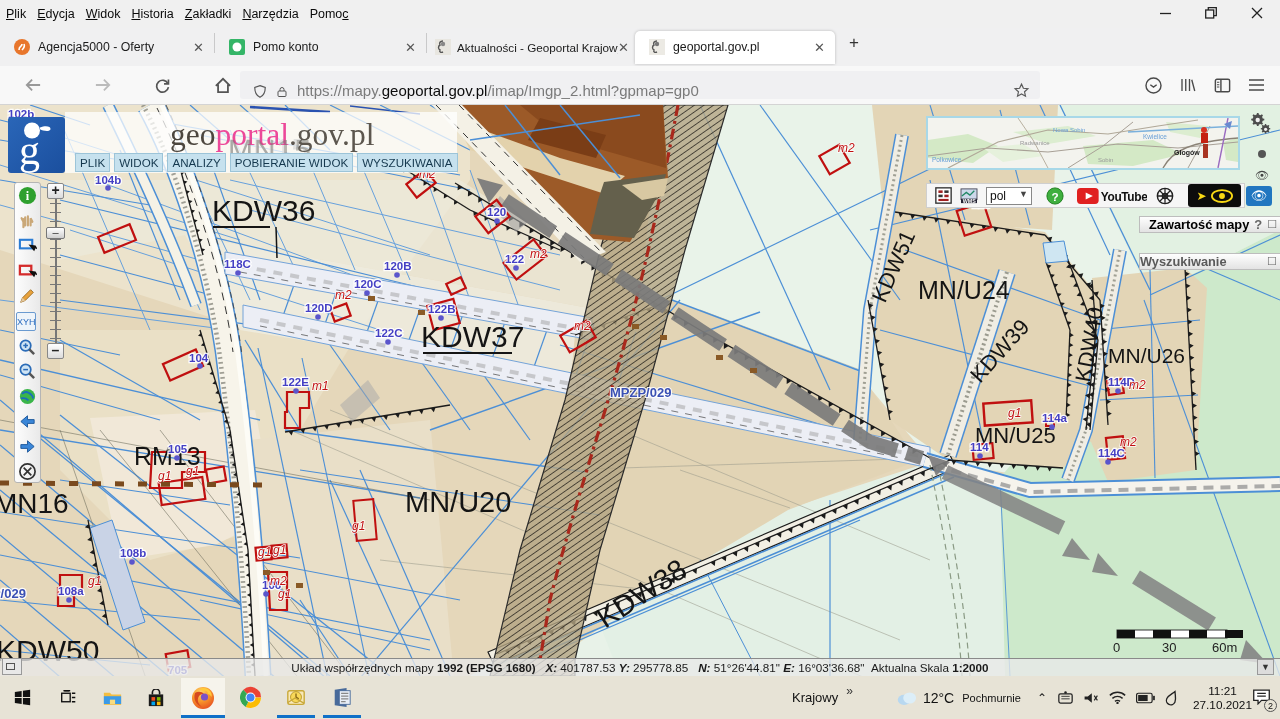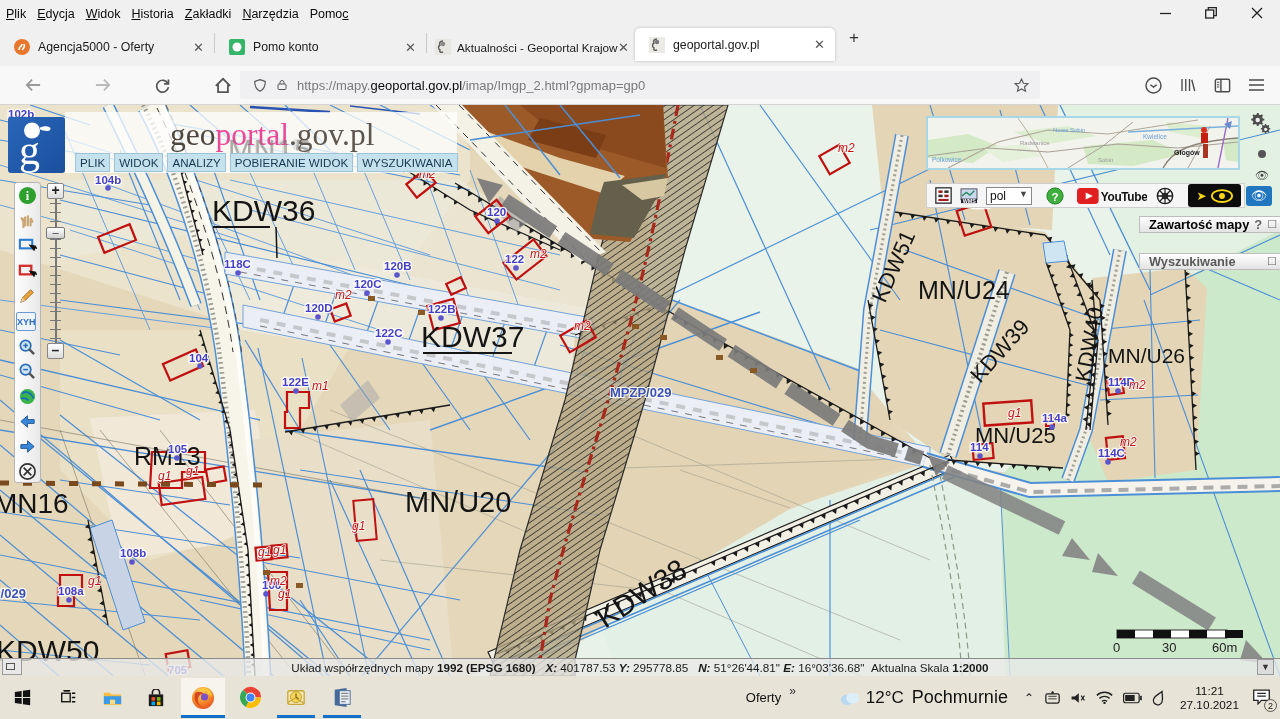--- a/index.html
+++ b/index.html
@@ -2,28 +2,28 @@
 <html><head><meta charset="utf-8"><style>
 *{margin:0;padding:0;box-sizing:border-box}
 html,body{width:1280px;height:719px;overflow:hidden;font-family:"Liberation Sans",sans-serif}
 #stage{position:relative;width:1280px;height:719px;background:#fff}
 .abs{position:absolute}
 
 #menubar{left:0;top:0;width:1280px;height:28px;background:#f0f0f0;color:#0b0b0b;font-size:12.5px;display:flex;align-items:center;padding-left:6px}
 #menubar span{margin-right:11px;padding:0}
 #winctl{right:0;top:0;height:28px;display:flex;align-items:center;color:#333}
 #winctl div{width:46px;text-align:center;font-size:13px}
-#tabbar{left:0;top:28px;width:1280px;height:38px;background:#f0f0f1;display:flex;align-items:flex-start}
+#tabbar{left:0;top:28px;width:1280px;height:38px;background:#f0f0f1;display:flex;align-items:center}
 .tab{height:38px;display:flex;align-items:center;font-size:12.3px;color:#1b1b1b;position:relative;white-space:nowrap}
 .tab .fav{width:16px;height:16px;margin:0 8px 0 14px;flex:none}
 .tab .x{color:#555;font-size:13px;margin:0 10px 0 12px;flex:none}
 .tabsep{width:1px;height:20px;background:#c9c9ca;margin-bottom:9px}
 .tab.active{background:#fff;border-radius:5px 5px 0 0;box-shadow:0 0 3px rgba(0,0,0,.25);margin-bottom:0;height:33px}
 #navbar{left:0;top:66px;width:1280px;height:39px;background:#f8f8f8;border-bottom:1px solid #d4d4d4;display:flex;align-items:center}
-#urlbar{width:800px;height:28px;background:#f0f0f2;border-radius:3px;margin-left:8px;display:flex;align-items:center;font-size:13px;color:#7a7a7a}
+#urlbar{width:800px;height:28px;background:#f0f0f2;border-radius:3px;margin-left:8px;display:flex;align-items:flex-end;font-size:15px;color:#7a7a7a}
 #urlbar .dark{color:#0c0c0c}
 
 #taskbar{left:0;top:676px;width:1280px;height:43px;background:#e7e3d6;display:flex;align-items:center;font-size:13px;color:#111}
 .tbtn{width:44px;height:40px;display:flex;align-items:center;justify-content:center;position:relative}
 .under:after{content:"";position:absolute;left:3px;right:3px;bottom:0;height:3px;background:#1070c8}
 .underw:after{content:"";position:absolute;left:0px;right:0px;bottom:0;height:3px;background:#1070c8}
 
 #statusbar{left:0;top:658px;width:1280px;height:18px;background:rgba(233,233,233,.78);border-top:1px solid #8a8a8a;font-size:11.7px;color:#1a1a1a;display:flex;align-items:center;justify-content:center}
 
 #gheader{left:65px;top:112px;width:392px;height:61px;background:rgba(255,255,255,.74)}
@@ -811,21 +811,21 @@
         <path d="M11 9 l6 7 1.5-3 3 2 -3-5z" fill="#111"></path>
       </svg></div>
 <div class="abs tbi" style="top:262px"><svg width="19" height="19" viewBox="0 0 20 20">
         <rect x="2" y="4" width="12" height="9" fill="none" stroke="#d42b2b" stroke-width="2.4"></rect>
         <path d="M11 9 l6 7 1.5-3 3 2 -3-5z" fill="#111"></path>
       </svg></div>
 <div class="abs tbi" style="top:287px"><svg width="18" height="18" viewBox="0 0 20 20">
         <path d="M3 17 l2-5 9-9 3 3 -9 9z" fill="#e8a23c" stroke="#9a6a20" stroke-width="1"></path>
         <path d="M3 17 l2-5 3 3z" fill="#e2c8a0"></path>
       </svg></div>
-<div class="abs tbi" style="top:312px;background:#eef4fa;border:1px solid #6a9ad0;border-radius:2px;color:#2b6cc0;font-size:9px;font-weight:bold;line-height:19px;width:20px;height:19px">XYH</div>
+<div class="abs tbi" style="top:312px;background:#eef4fa;border:1px solid #6a9ad0;border-radius:2px;color:#2b6cc0;font-size:9px;font-weight:normal;line-height:19px;width:20px;height:19px">XYH</div>
 <div class="abs tbi" style="top:338px"><svg width="19" height="19" viewBox="0 0 20 20">
         <circle cx="8" cy="8" r="5.5" fill="#cfe4f4" stroke="#2b6cb8" stroke-width="1.8"></circle>
         <path d="M12 12 l5 5" stroke="#555" stroke-width="2.6"></path>
         <path d="M5.5 8 h5 M8 5.5 v5" stroke="#2b6cb8" stroke-width="1.6"></path>
       </svg></div>
 <div class="abs tbi" style="top:362px"><svg width="19" height="19" viewBox="0 0 20 20">
         <circle cx="8" cy="8" r="5.5" fill="#cfe4f4" stroke="#2b6cb8" stroke-width="1.8"></circle>
         <path d="M12 12 l5 5" stroke="#555" stroke-width="2.6"></path>
         <path d="M5.5 8 h5" stroke="#2b6cb8" stroke-width="1.6"></path>
       </svg></div>
@@ -945,21 +945,21 @@
 </div>
 
 <div class="abs panel" style="top:216px">
       <span style="margin-left:9px">Zawartość mapy</span>
       <span style="flex:1"></span>
       <span class="ic" style="font-weight:bold;font-size:13px">?</span>
       <span class="ic">☐</span>
       <span class="ic" style="margin-right:7px">✕</span>
     </div>
 <div class="abs panel" style="top:253px;color:#5a5a5a">
-      <span style="margin-left:9px">Wyszukiwanie</span>
+      <span style="">Wyszukiwanie</span>
       <span style="flex:1"></span>
       <span class="ic">☐</span>
       <span class="ic" style="margin-right:7px">✕</span>
     </div>
 
 <div class="abs" id="statusbar">
       <span>Układ współrzędnych mapy&nbsp;<b>1992 (EPSG 1680)</b>&nbsp;&nbsp;&nbsp;<b><i>X:</i></b>&nbsp;401787.53&nbsp;<b><i>Y:</i></b>&nbsp;295778.85&nbsp;&nbsp;&nbsp;<b><i>N:</i></b>&nbsp;51°26'44.81"&nbsp;<b><i>E:</i></b>&nbsp;16°03'36.68"&nbsp;&nbsp;Aktualna Skala&nbsp;<b>1:2000</b></span>
     </div>
 <div class="abs" style="left:2px;top:658px;width:20px;height:17px;background:#e8e8e8;border:1px solid #999">
       <div style="width:9px;height:7px;border:1.5px solid #555;margin:4px 0 0 3px"></div>
@@ -1033,28 +1033,28 @@
       </div>
  <div class="tbtn under" style="margin-left:2px">
         <svg width="20" height="21" viewBox="0 0 22 23">
           <path d="M3 3 L16 1 V22 L3 20z" fill="#486a9a"></path>
           <rect x="8" y="4" width="12" height="15" fill="#e8eef6" stroke="#486a9a"></rect>
           <path d="M10 7 h8 M10 10 h8 M10 13 h8 M10 16 h5" stroke="#888" stroke-width="1.2"></path>
           <path d="M3 3 L10 11 M3 20 L10 12" stroke="#2a4a7a" stroke-width="0" fill="none"></path>
         </svg>
       </div>
  <span style="flex:1"></span>
- <span style="font-size:13px;margin-left:0">Oferty</span>
+ <span style="font-size:13px;margin-left:0">Krajowy</span>
  <span style="font-size:12px;color:#333;margin:0 42px 14px 8px">»</span>
  <svg width="22" height="16" viewBox="0 0 24 16" style="margin-right:6px">
         <ellipse cx="10" cy="10" rx="7" ry="5.5" fill="#b8d8f0"></ellipse>
         <ellipse cx="16" cy="8" rx="7" ry="6" fill="#dceef8"></ellipse>
       </svg>
- <span style="font-size:17px">12°C</span>
- <span style="font-size:18px;margin:0 16px 0 8px">Pochmurnie</span>
+ <span style="font-size:14px">12°C</span>
+ <span style="font-size:11px;margin:0 16px 0 8px">Pochmurnie</span>
  <span style="font-size:12px;color:#222;margin-right:11px">⌃</span>
  <svg width="15" height="14" viewBox="0 0 18 16" style="margin-right:10px">
         <rect x="1" y="3" width="16" height="11" rx="2" fill="none" stroke="#222" stroke-width="1.5"></rect>
         <circle cx="9" cy="1.5" r="1.5" fill="#222"></circle>
         <path d="M4 6 h10 M4 9 h10" stroke="#222" stroke-width="1"></path>
       </svg>
  <svg width="16" height="14" viewBox="0 0 20 16" style="margin-right:10px">
         <path d="M2 6 h4 l5-4 v12 l-5-4 h-4z" fill="#222"></path>
         <path d="M14 5 l4 6 M18 5 l-4 6" stroke="#222" stroke-width="1.4"></path>
       </svg>
@@ -1063,19 +1063,19 @@
         <circle cx="10" cy="14" r="1.4" fill="#222"></circle>
       </svg>
  <svg width="19" height="12" viewBox="0 0 22 13" style="margin-right:10px">
         <rect x="0.7" y="1" width="18" height="11" rx="2" fill="none" stroke="#222" stroke-width="1.4"></rect>
         <rect x="19.8" y="4" width="2" height="5" fill="#222"></rect>
         <rect x="2.5" y="3" width="11" height="7" fill="#222"></rect>
       </svg>
  <svg width="14" height="16" viewBox="0 0 14 18" style="margin-right:14px">
         <path d="M7 1 C9 5 12 8 12 12 a5 5 0 0 1 -10 0 C2 8 5 5 7 1z" fill="none" stroke="#222" stroke-width="1.5" transform="rotate(25 7 9)"></path>
       </svg>
- <div style="text-align:center;font-size:11.8px;line-height:14px;margin-right:13px">11:21<br>27.10.2021</div>
+ <div style="text-align:center;font-size:11.8px;line-height:14px;">11:21<br>27.10.2021</div>
  <div style="position:relative;margin-right:9px"><svg width="19" height="17" viewBox="0 0 22 19">
           <path d="M2 2 h18 v12 h-9 l-4 4 v-4 h-5z" fill="#fff" stroke="#222" stroke-width="1.5"></path>
           <path d="M6 6 h10 M6 9 h10" stroke="#222" stroke-width="1.4"></path>
         </svg><div style="position:absolute;right:-6px;bottom:-4px;width:13px;height:13px;border-radius:50%;background:#e8e4d6;border:1px solid #555;font-size:9px;text-align:center;line-height:12px">2</div></div>
 </div>
 
 </div>
 </body></html>

